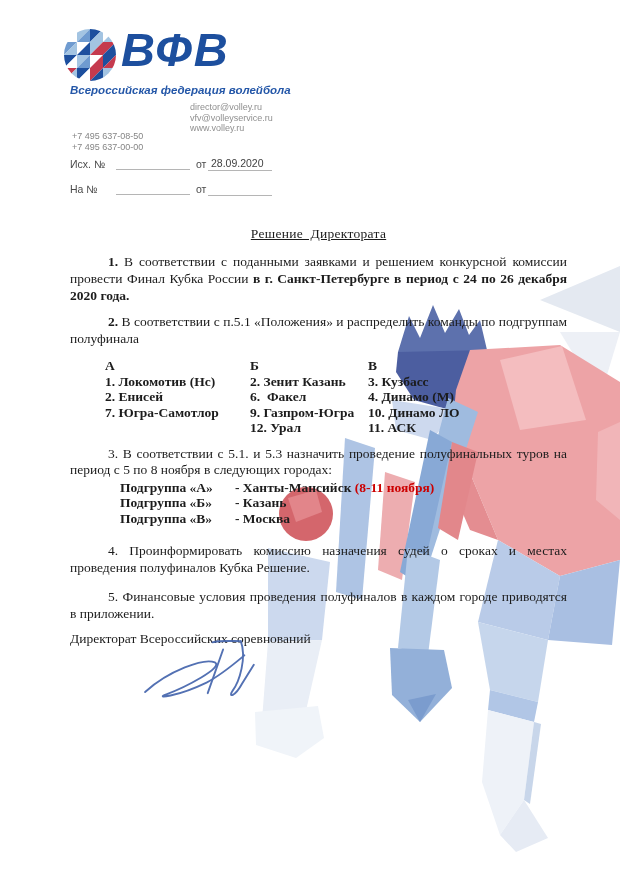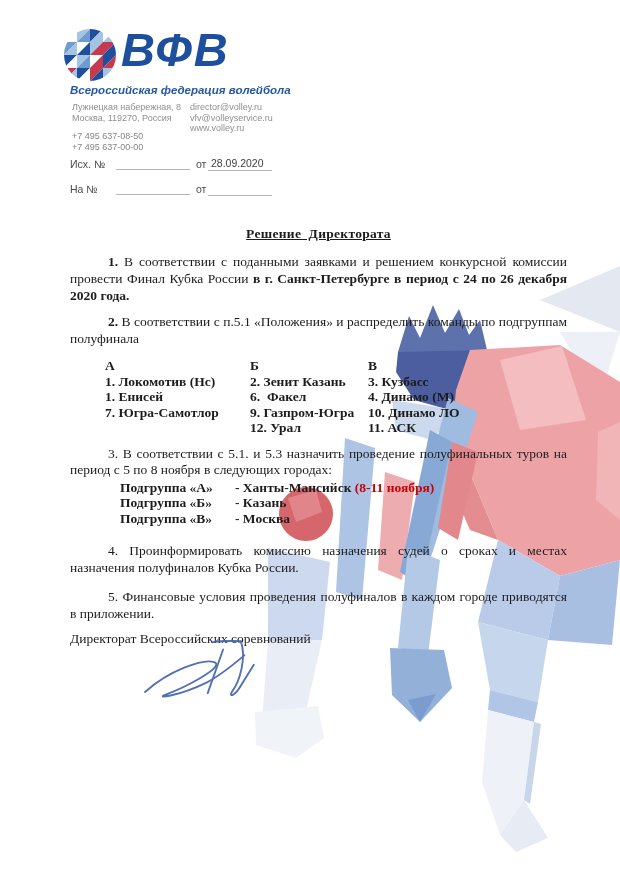--- a/index.html
+++ b/index.html
@@ -16,21 +16,21 @@
   .org-name{left:70px;top:84px;font-size:11.5px;font-weight:bold;font-style:italic;color:#2457a8;}
   .gray-block{font-size:9px;color:#8f8f8f;line-height:10.5px;}
   .addr{left:72px;top:102px;}
   .mail{left:190px;top:102px;}
   .phones{left:72px;top:131px;font-size:9px;color:#858585;line-height:11px;}
   .ref{font-size:10.5px;color:#4a4a4a;}
   .blank-line{position:absolute;z-index:2;border-bottom:1px solid #b5b5b5;height:1px;}
   
   .doc{position:absolute;left:70px;top:218px;width:497px;z-index:1;
        font-size:13.5px;color:#1c1c1c;}
-  .doc-title{text-align:center;font-weight:bold;text-decoration:underline;
+  .doc-title{text-align:center;font-weight:normal;text-decoration:underline;
              margin:8px 0 0 0;white-space:pre-wrap;letter-spacing:.3px;}
   .doc p{margin:0;text-align:justify;text-indent:38px;line-height:17px;}
   .p1{margin-top:11px !important;}
   .p2{margin-top:9px !important;}
   .p3{margin-top:10px !important;line-height:16px !important;}
   .p4{margin-top:9px !important;line-height:16.5px !important;}
   .p5{margin-top:13px !important;line-height:16.5px !important;}
   b{font-weight:bold;}
   .teams{display:flex;margin:11px 0 0 35px;font-weight:bold;line-height:15.6px;}
   .tcol1{width:145px;} .tcol2{width:118px;} .tcol3{width:160px;}
@@ -125,24 +125,20 @@
         <polygon points="26,39 26,52 13,52" fill="#ffffff"></polygon>
       <polygon points="26,39 39,39 26,52" fill="#c53a4e"></polygon>
         <polygon points="39,39 39,52 26,52" fill="#1d4f9e"></polygon>
       <polygon points="39,39 52,39 39,52" fill="#a3c4e2"></polygon>
         <polygon points="52,39 52,52 39,52" fill="#ffffff"></polygon>
     </g>
   </svg>
   <div class="hdr logo-text" style="position:absolute">ВФВ</div>
   <div class="hdr org-name" style="position:absolute">Всероссийская федерация волейбола</div>
 
-  <div class="hdr gray-block addr" style="position:absolute">
-    <div>Лужнецкая набережная, 8</div>
-    <div>Москва, 119270, Россия</div>
-  </div>
   <div class="hdr gray-block mail" style="position:absolute">
     <div>director@volley.ru</div>
     <div>vfv@volleyservice.ru</div>
     <div>www.volley.ru</div>
   </div>
   <div class="hdr phones" style="position:absolute">
     <div>+7 495 637-08-50</div>
     <div>+7 495 637-00-00</div>
   </div>
 
@@ -161,21 +157,21 @@
     <div class="doc-title">Решение  Директората</div>
 
     <p class="p1"><b>1.</b><span> В соответствии с поданными заявками и решением конкурсной комиссии провести Финал Кубка России </span><b>в г. Санкт-Петербурге  в период с 24 по 26 декабря 2020 года.</b></p>
 
     <p class="p2"><b>2.</b><span> В соответствии с п.5.1 «Положения» и распределить команды по подгруппам полуфинала</span></p>
 
     <div class="teams">
       <div class="tcol1">
         <div>А</div>
         <div>1. Локомотив (Нс)</div>
-        <div>1. Енисей</div>
+        <div>2. Енисей</div>
         <div>7. Югра-Самотлор</div>
       </div>
       <div class="tcol2">
         <div>Б</div>
         <div>2. Зенит Казань</div>
         <div>6.  Факел</div>
         <div>9. Газпром-Югра</div>
         <div>12. Урал</div>
       </div>
       <div class="tcol3">
@@ -188,21 +184,21 @@
     </div>
 
     <p class="p3"><span>3.</span><span> В соответствии с 5.1. и 5.3 назначить проведение полуфинальных туров на период с 5 по 8 ноября  в следующих городах:</span></p>
 
     <div class="venues">
       <div class="venue-row"><span class="vgroup">Подгруппа «А»</span><span class="vcity">- Ханты-Мансийск</span><span class="red"> (8-11 ноября)</span></div>
       <div class="venue-row"><span class="vgroup">Подгруппа «Б»</span><span class="vcity">- Казань</span><span class="red"></span></div>
       <div class="venue-row"><span class="vgroup">Подгруппа «В»</span><span class="vcity">- Москва</span><span class="red"></span></div>
     </div>
 
-    <p class="p4"><span>4.</span><span> Проинформировать комиссию назначения судей о сроках и местах назначения полуфиналов Кубка России.</span></p>
+    <p class="p4"><span>4.</span><span> Проинформировать комиссию назначения судей о сроках и местах проведения полуфиналов Кубка Решение.</span></p>
 
     <p class="p5"><span>5.</span><span> Финансовые условия проведения полуфиналов в каждом городе приводятся в приложении.</span></p>
 
     <div class="signoff">Директорат Всероссийских соревнований</div>
   </div>
 
   <svg class="signature" width="130" height="72" viewBox="0 0 110 60" xmlns="http://www.w3.org/2000/svg">
     <g fill="none" stroke="#4565ad" stroke-width="1.6" stroke-linecap="round" opacity="0.92">
       <path d="M6,52 C26,34 56,23 65,27 C73,31 40,48 24,54 C13,58 33,56 58,44 C70,38 84,26 90,21"></path>
       <path d="M87,9 C92,23 86,43 80,51 C76,57 82,56 88,45 L98,29"></path>

